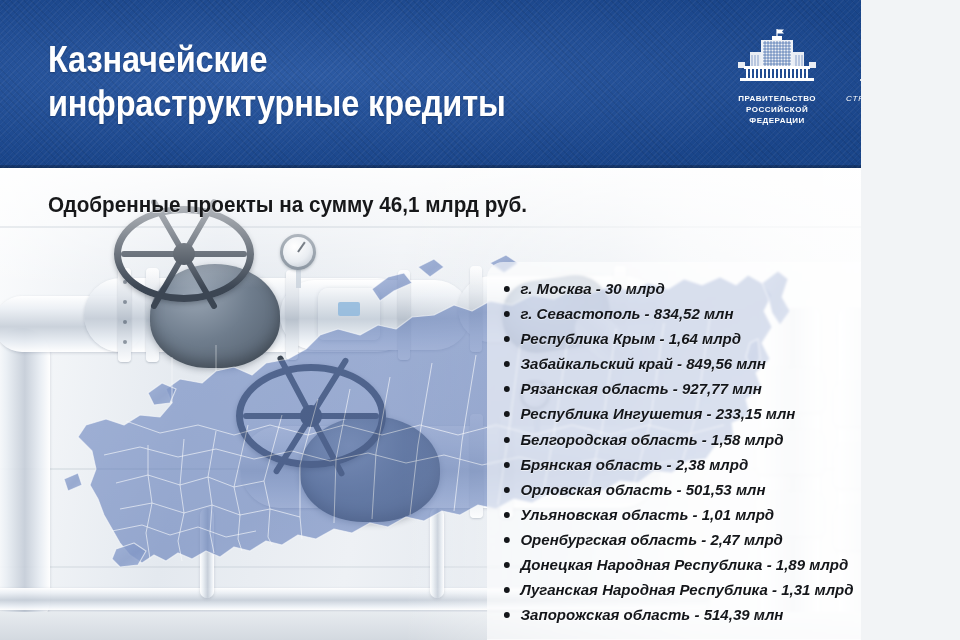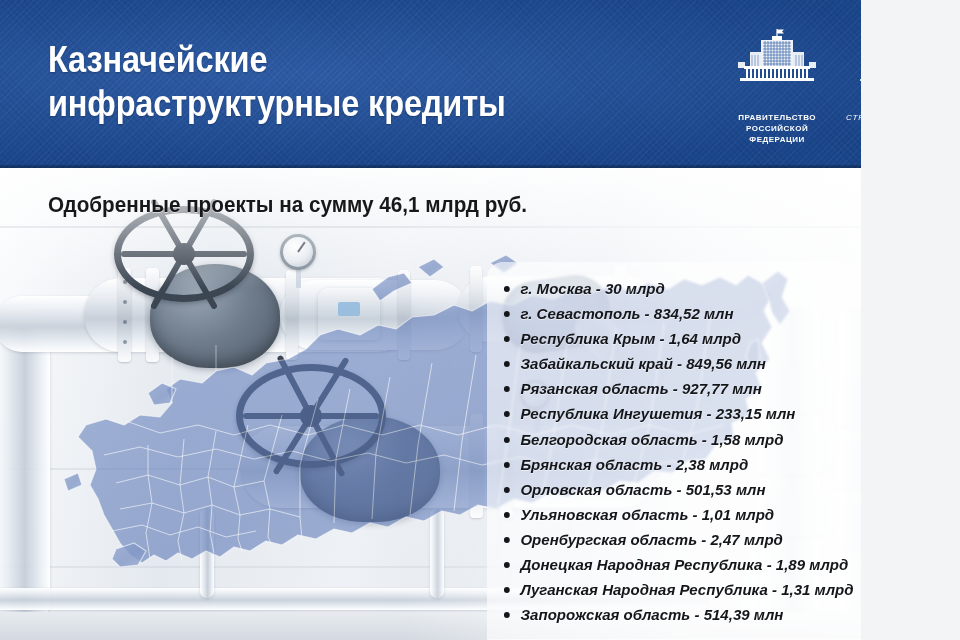--- a/index.html
+++ b/index.html
@@ -68,21 +68,21 @@
   }
 
   
   .logos {
     position:absolute;
     right:30px; top:28px;
     display:flex;
     align-items:flex-start;
     gap:28px;
   }
-  .logo-block { display:flex; flex-direction:column; align-items:center;gap:19px; }
+  .logo-block { display:flex; flex-direction:column; align-items:center; }
   .logo-mark { display:block; }
   .logo-caption {
     margin-top:5px;
     color:#ffffff;
     font-size:8px;
     font-weight:700;
     letter-spacing:.5px;
     line-height:11px;
     text-align:center;
     white-space:pre-line;

